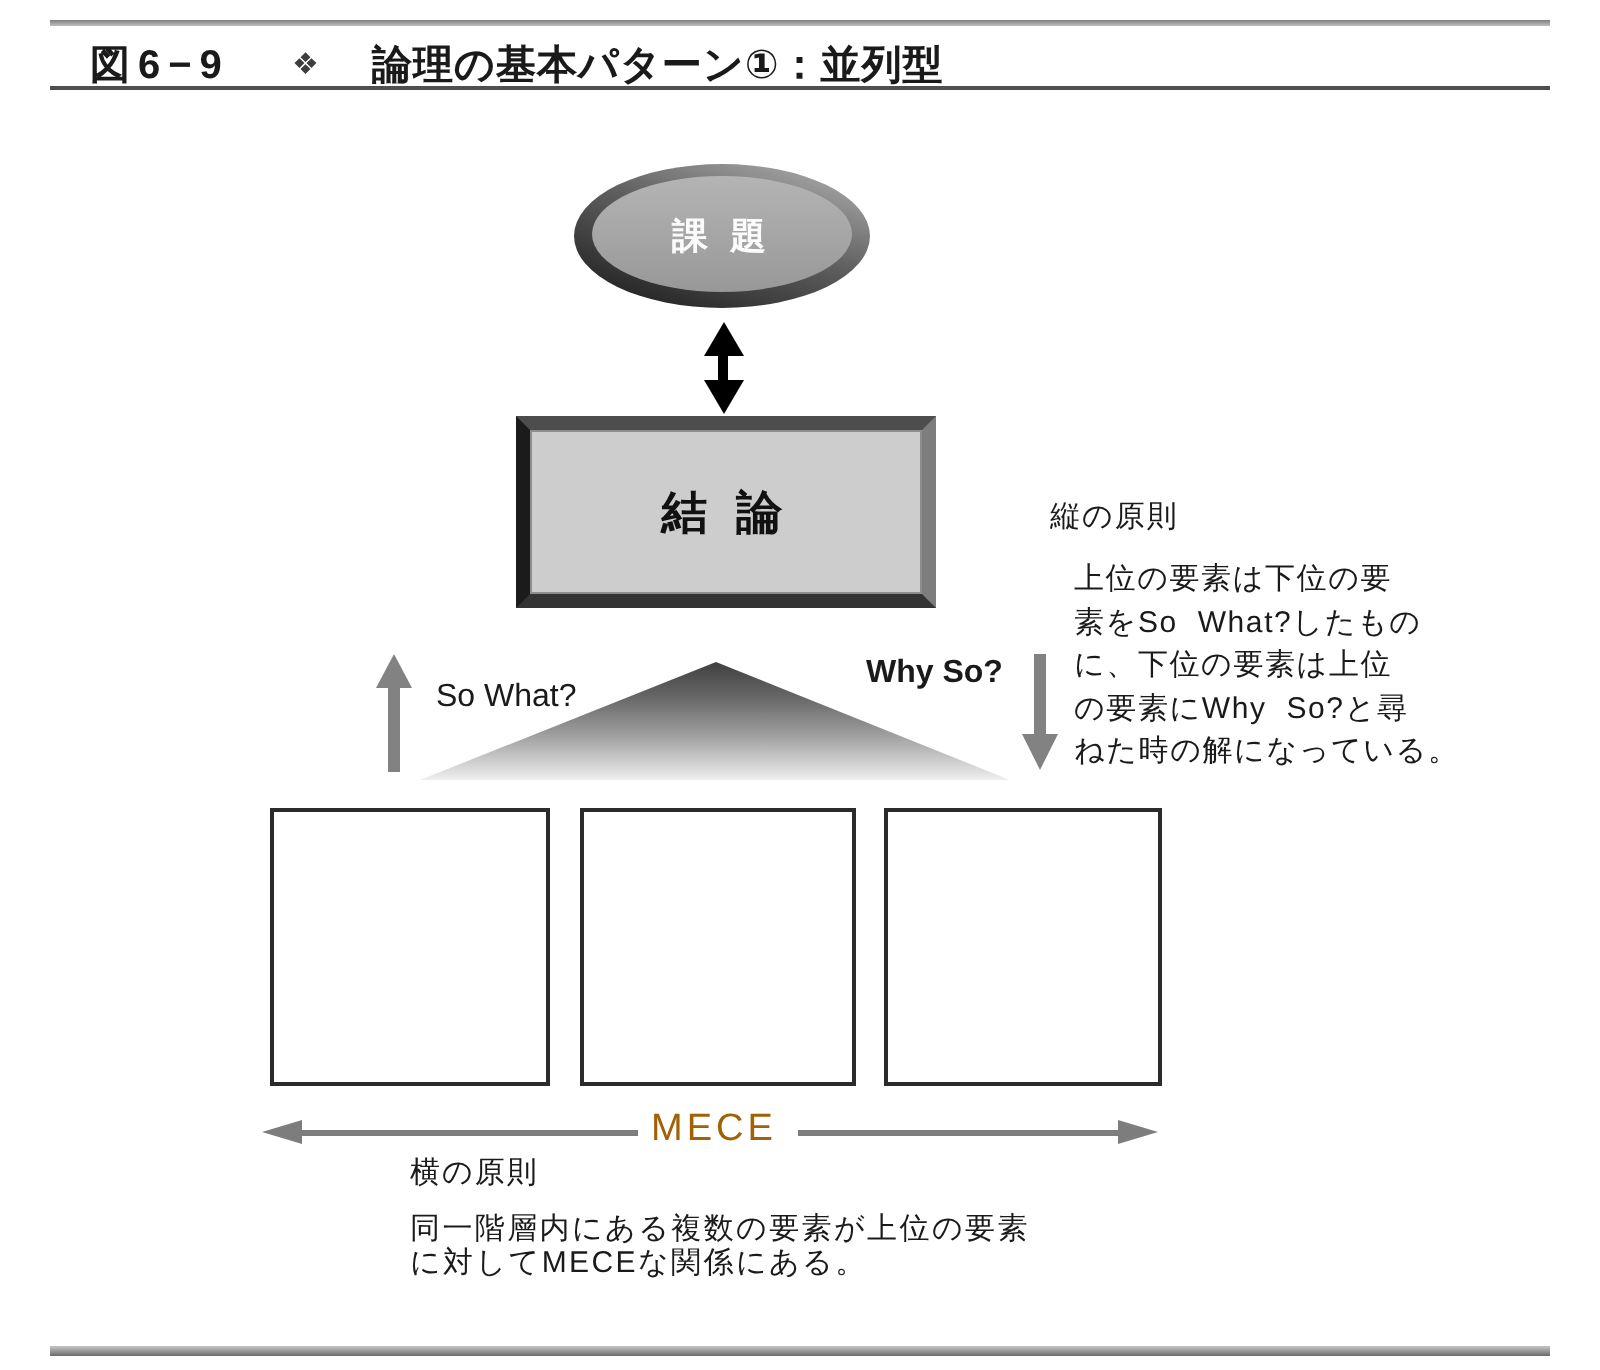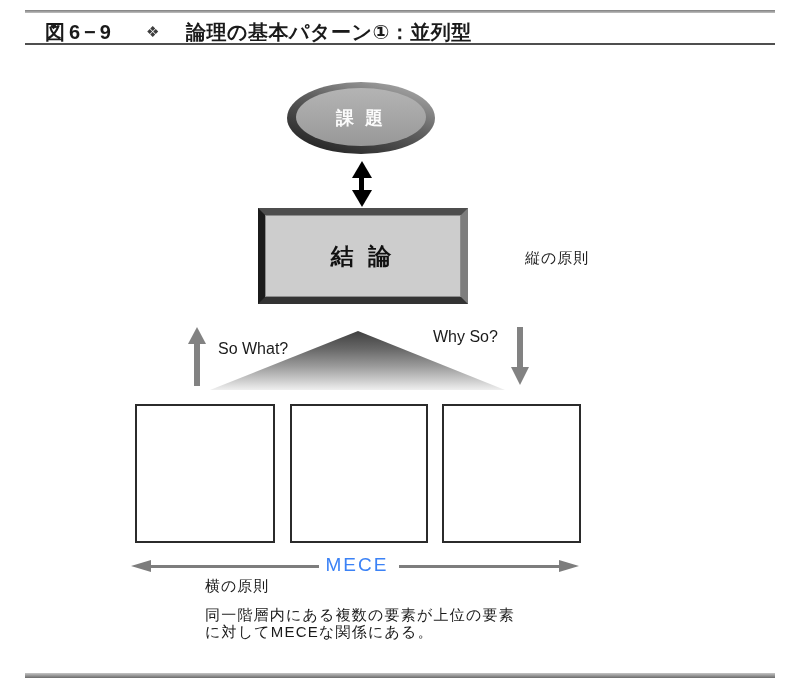--- a/index.html
+++ b/index.html
@@ -34,39 +34,39 @@
   .conclusion{left:258px;top:208px;width:210px;height:96px;box-sizing:border-box;background:#cdcdcd;
     border:7px solid;border-color:#4d4d4d #7d7d7d #333333 #1b1b1b;box-shadow:inset 0 0 0 1px #8d8d8d;
     display:flex;align-items:center;justify-content:center;font-size:23px;font-weight:bold;letter-spacing:4px;color:#111;}
 
   
   .up-head{left:188px;top:327px;width:0;height:0;border-left:9px solid transparent;border-right:9px solid transparent;border-bottom:17px solid #828282;}
   .up-shaft{left:194px;top:342px;width:6px;height:44px;background:#828282;}
   .down-shaft{left:517px;top:327px;width:6px;height:42px;background:#828282;}
   .down-head{left:511px;top:367px;width:0;height:0;border-left:9px solid transparent;border-right:9px solid transparent;border-top:18px solid #828282;}
   .so-what{left:218px;top:340px;font-size:16px;}
-  .why-so{left:433px;top:328px;font-size:16px;}
+  .why-so{left:433px;top:328px;font-size:16px;font-weight:bold;}
 
   
   .tri-svg{left:206px;top:331px;}
 
   
   .v-head{left:525px;top:249px;font-size:15px;letter-spacing:1px;}
   .v-body{left:537px;top:279px;width:215px;font-size:15px;line-height:21.5px;letter-spacing:0.8px;}
 
   
   .ebox{box-sizing:border-box;border:2px solid #2b2b2b;background:#ffffff;width:140px;height:139px;top:404px;}
   .ebox1{left:135px;}
   .ebox2{left:290px;width:138px;}
   .ebox3{left:442px;width:139px;}
 
   
   .mece-head-left{left:131px;top:560px;width:0;height:0;border-top:6px solid transparent;border-bottom:6px solid transparent;border-right:20px solid #7d7d7d;}
   .mece-shaft-left{left:149px;top:565px;width:170px;height:3px;background:#7d7d7d;}
-  .mece-label{left:315px;top:554px;width:84px;text-align:center;font-size:19px;font-weight:500;letter-spacing:2px;color:#3b82f6;}
+  .mece-label{left:315px;top:554px;width:84px;text-align:center;font-size:19px;font-weight:500;letter-spacing:2px;color:#a16207;}
   .mece-shaft-right{left:399px;top:565px;width:162px;height:3px;background:#7d7d7d;}
   .mece-head-right{left:559px;top:560px;width:0;height:0;border-top:6px solid transparent;border-bottom:6px solid transparent;border-left:20px solid #7d7d7d;}
 
   
   .h-head{left:205px;top:577px;font-size:15px;letter-spacing:1px;font-family:Liberation Mono, monospace;}
   .h-body{left:205px;top:606px;width:340px;font-size:15px;line-height:17px;letter-spacing:1.2px;}
 </style>
 </head>
 <body>
 
@@ -115,20 +115,25 @@
   <span class="abs so-what">So What?</span>
   <span class="abs why-so">Why So?</span>
   <div class="abs down-shaft"></div>
   <div class="abs down-head"></div>
 
   <svg class="abs tri-svg" width="302" height="60" viewBox="0 0 302 60">
     <polygon points="152,0 4,59 299,59" fill="url(#triGrad)"></polygon>
   </svg>
 
   <span class="abs v-head">縦の原則</span>
+  <div class="abs v-body prewrap">上位の要素は下位の要
+素をSo  What?したもの
+に、下位の要素は上位
+の要素にWhy  So?と尋
+ねた時の解になっている。</div>
 
   <div class="abs ebox ebox1"></div>
   <div class="abs ebox ebox2"></div>
   <div class="abs ebox ebox3"></div>
 
   <div class="abs mece-head-left"></div>
   <div class="abs mece-shaft-left"></div>
   <span class="abs mece-label">MECE</span>
   <div class="abs mece-shaft-right"></div>
   <div class="abs mece-head-right"></div>

